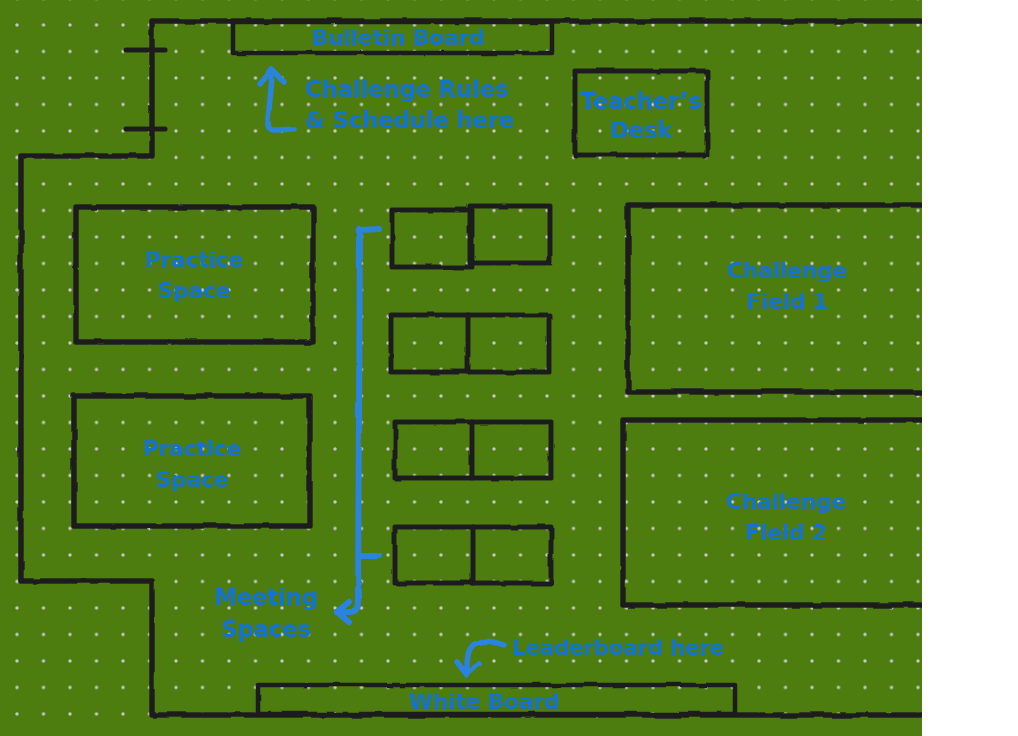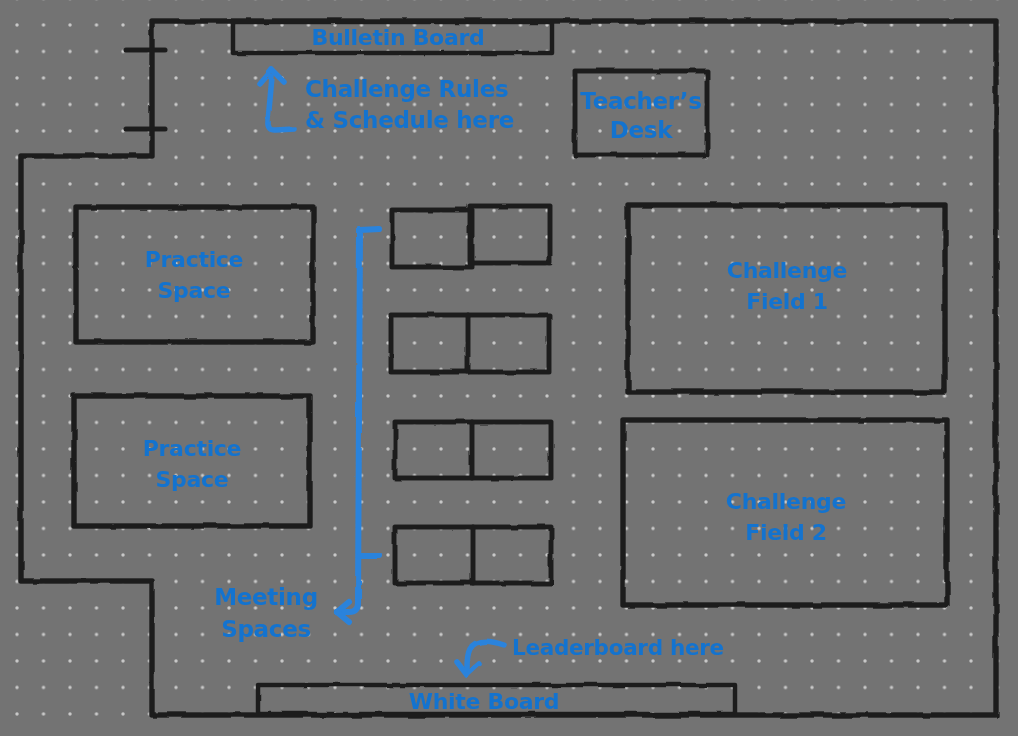--- a/index.html
+++ b/index.html
@@ -2,22 +2,22 @@
 <html><head>
 <meta charset="utf-8">
 <style>
   html, body {
     margin: 0; padding: 0;
     background: #ffffff;
     font-family: "DejaVu Sans", "Liberation Sans", sans-serif;
   }
   .canvas {
     position: relative;
-    width: 1018px; height: 736px;
-    background: #737373;
+    width: 922px; height: 736px;
+    background: #4d7c0f;
     overflow: hidden;
   }
   svg { display: block; }
   text {
     font-family: "DejaVu Sans", "Liberation Sans", sans-serif;
     font-weight: bold;
     fill: #1373cf;
     letter-spacing: -0.3px;
   }
   .ink   { stroke: #1f1f1f; fill: none; stroke-linecap: round; stroke-linejoin: round; }

